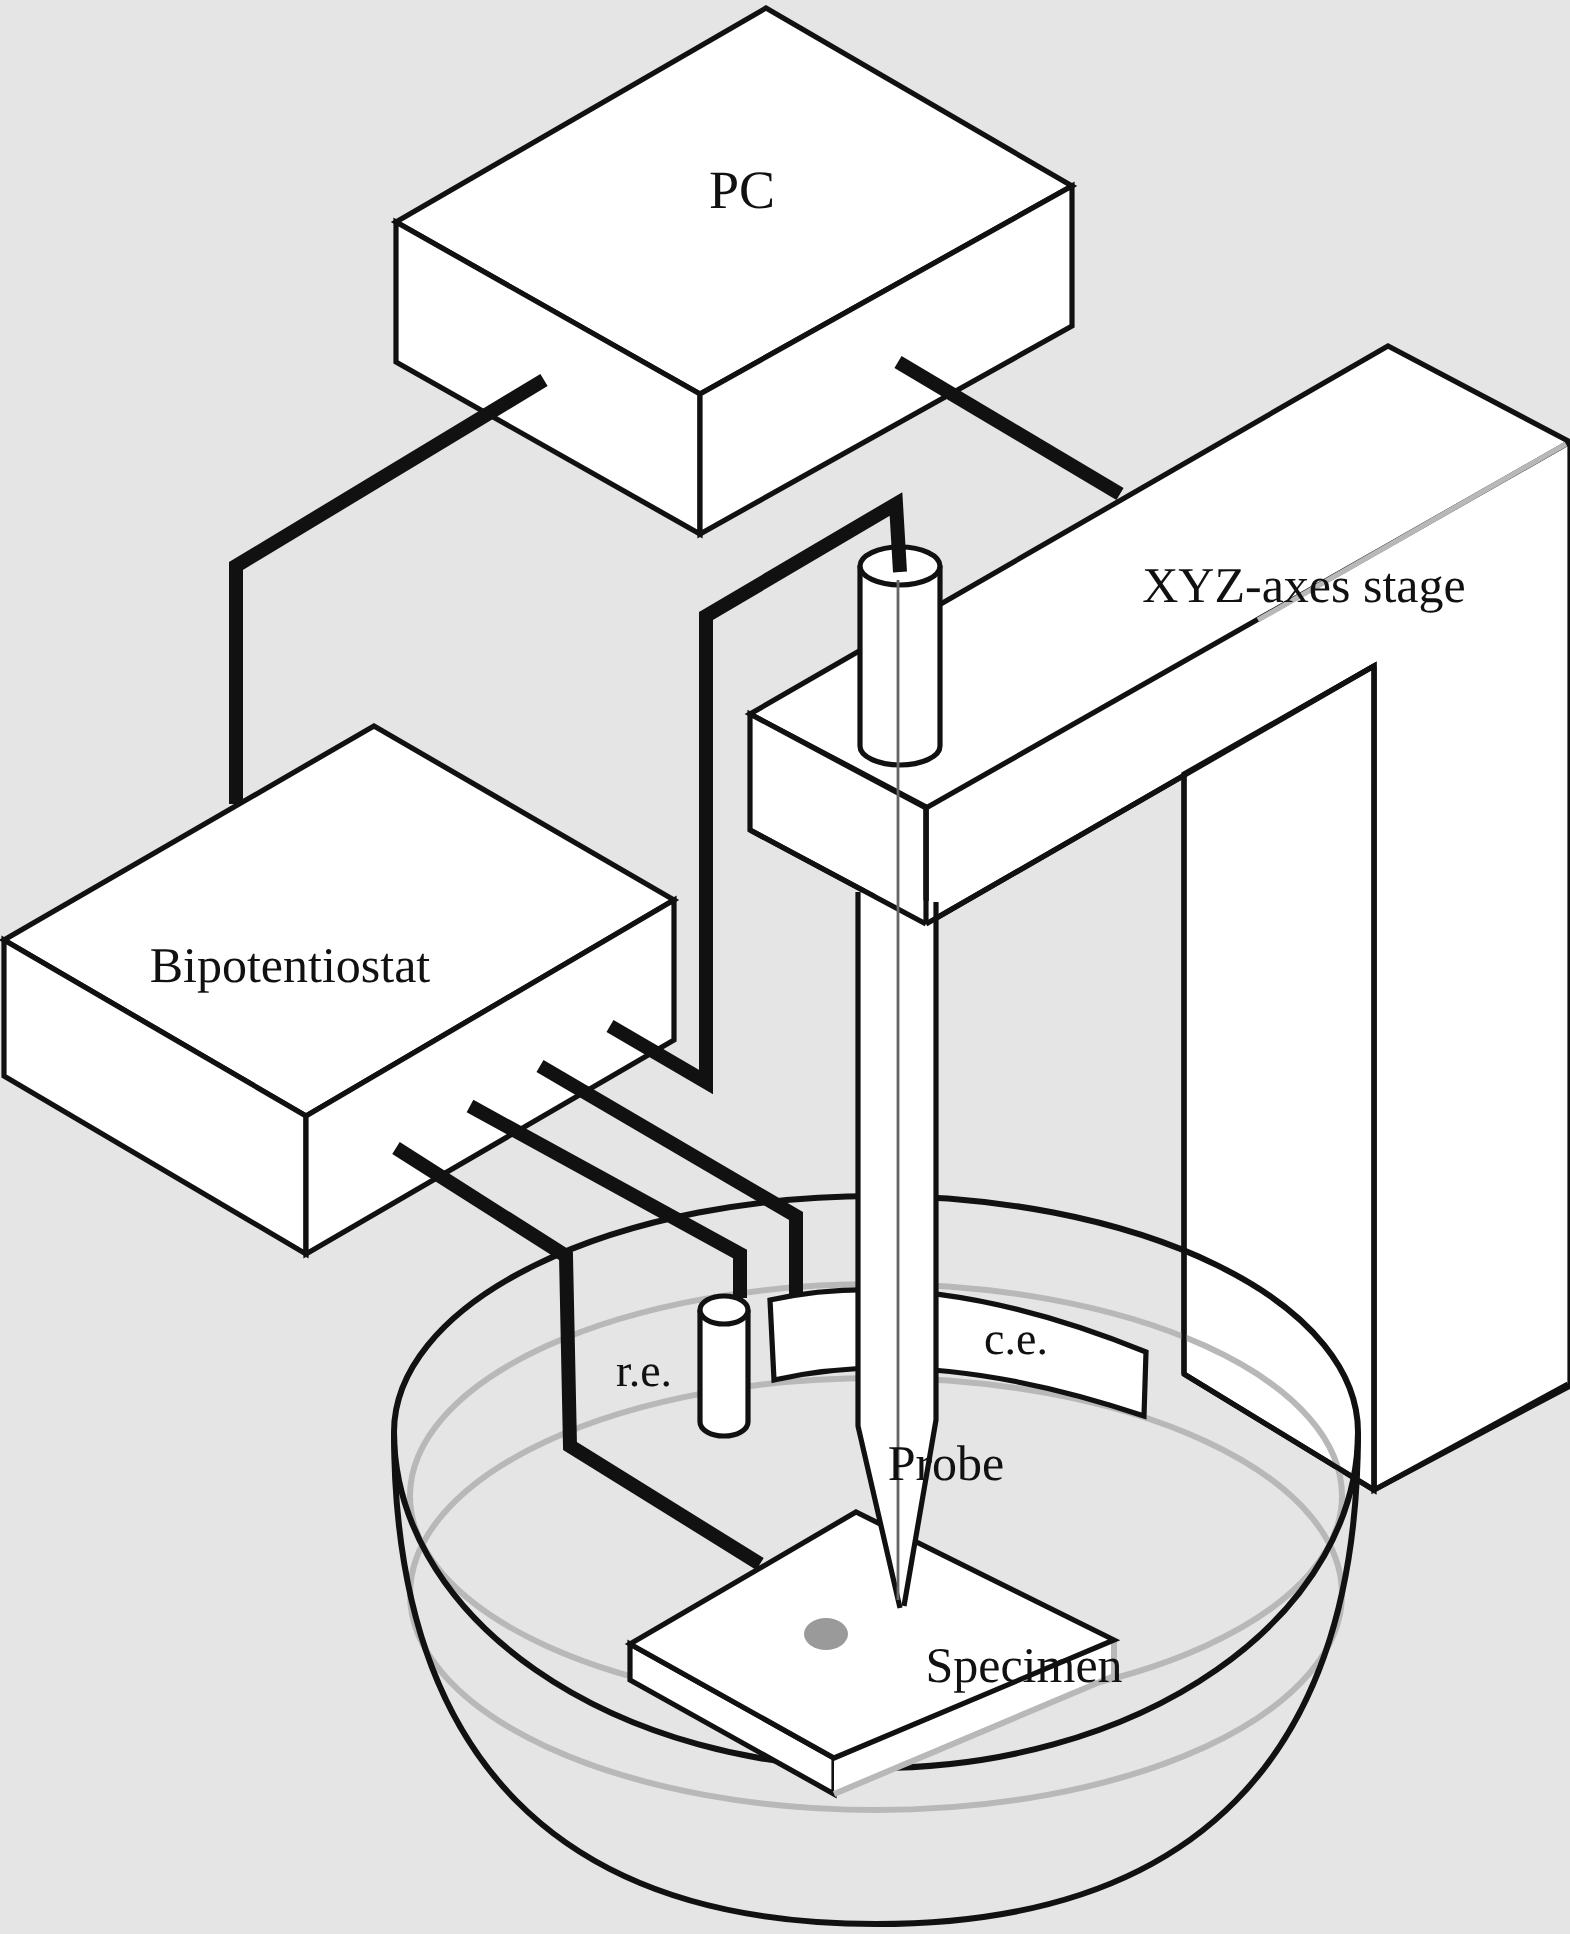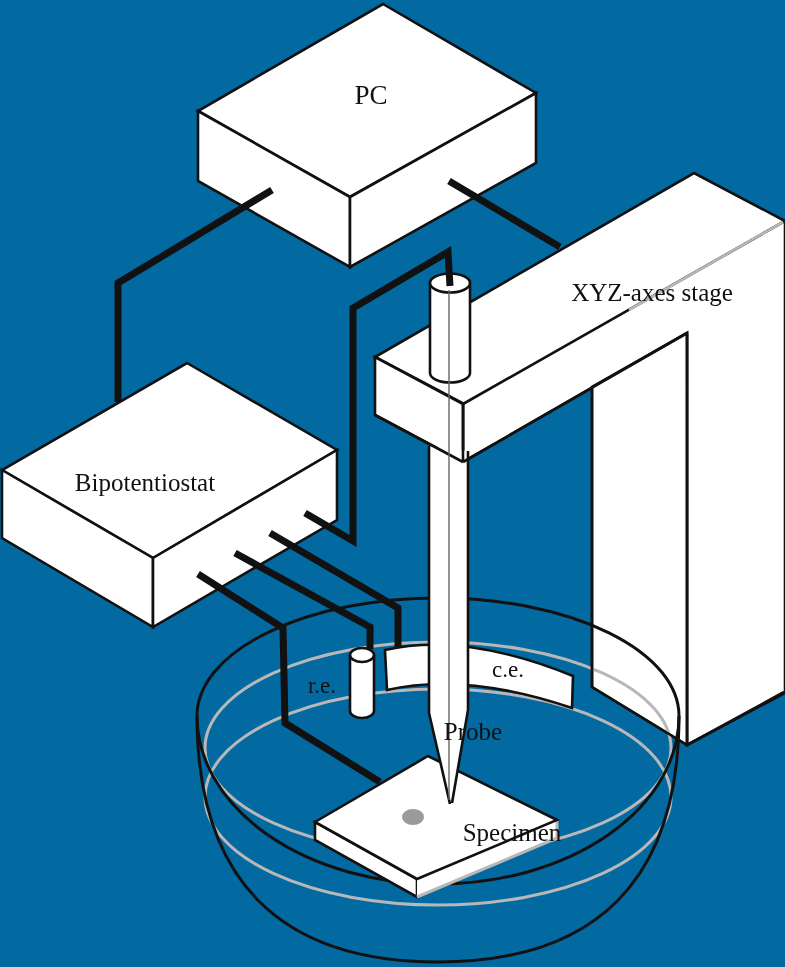--- a/index.html
+++ b/index.html
@@ -5,21 +5,21 @@
   html, body {
     margin: 0;
     padding: 0;
     background: #ffffff;
     font-family: "Liberation Serif", "DejaVu Serif", serif;
   }
   .figure-wrap {
     position: relative;
     width: 785px;
     height: 967px;
-    background: #0369a1;
+    background: #e5e5e5;
     overflow: hidden;
   }
   svg { display: block; }
   .outline  { fill: #ffffff; stroke: #111111; stroke-width: 2.6px; stroke-linejoin: miter; }
   .stroke-only { fill: none; stroke: #111111; stroke-width: 2.6px; }
   .dish-line { fill: none; stroke: #111111; stroke-width: 3px; }
   .gray-line { fill: none; stroke: #b8b8b8; stroke-width: 3px; }
   .cable { fill: none; stroke: #111111; stroke-width: 7px; stroke-linejoin: miter; stroke-linecap: butt; }
   .fill-white { fill: #ffffff; stroke: none; }
   .thin-center { fill: none; stroke: #666666; stroke-width: 1.4px; }

